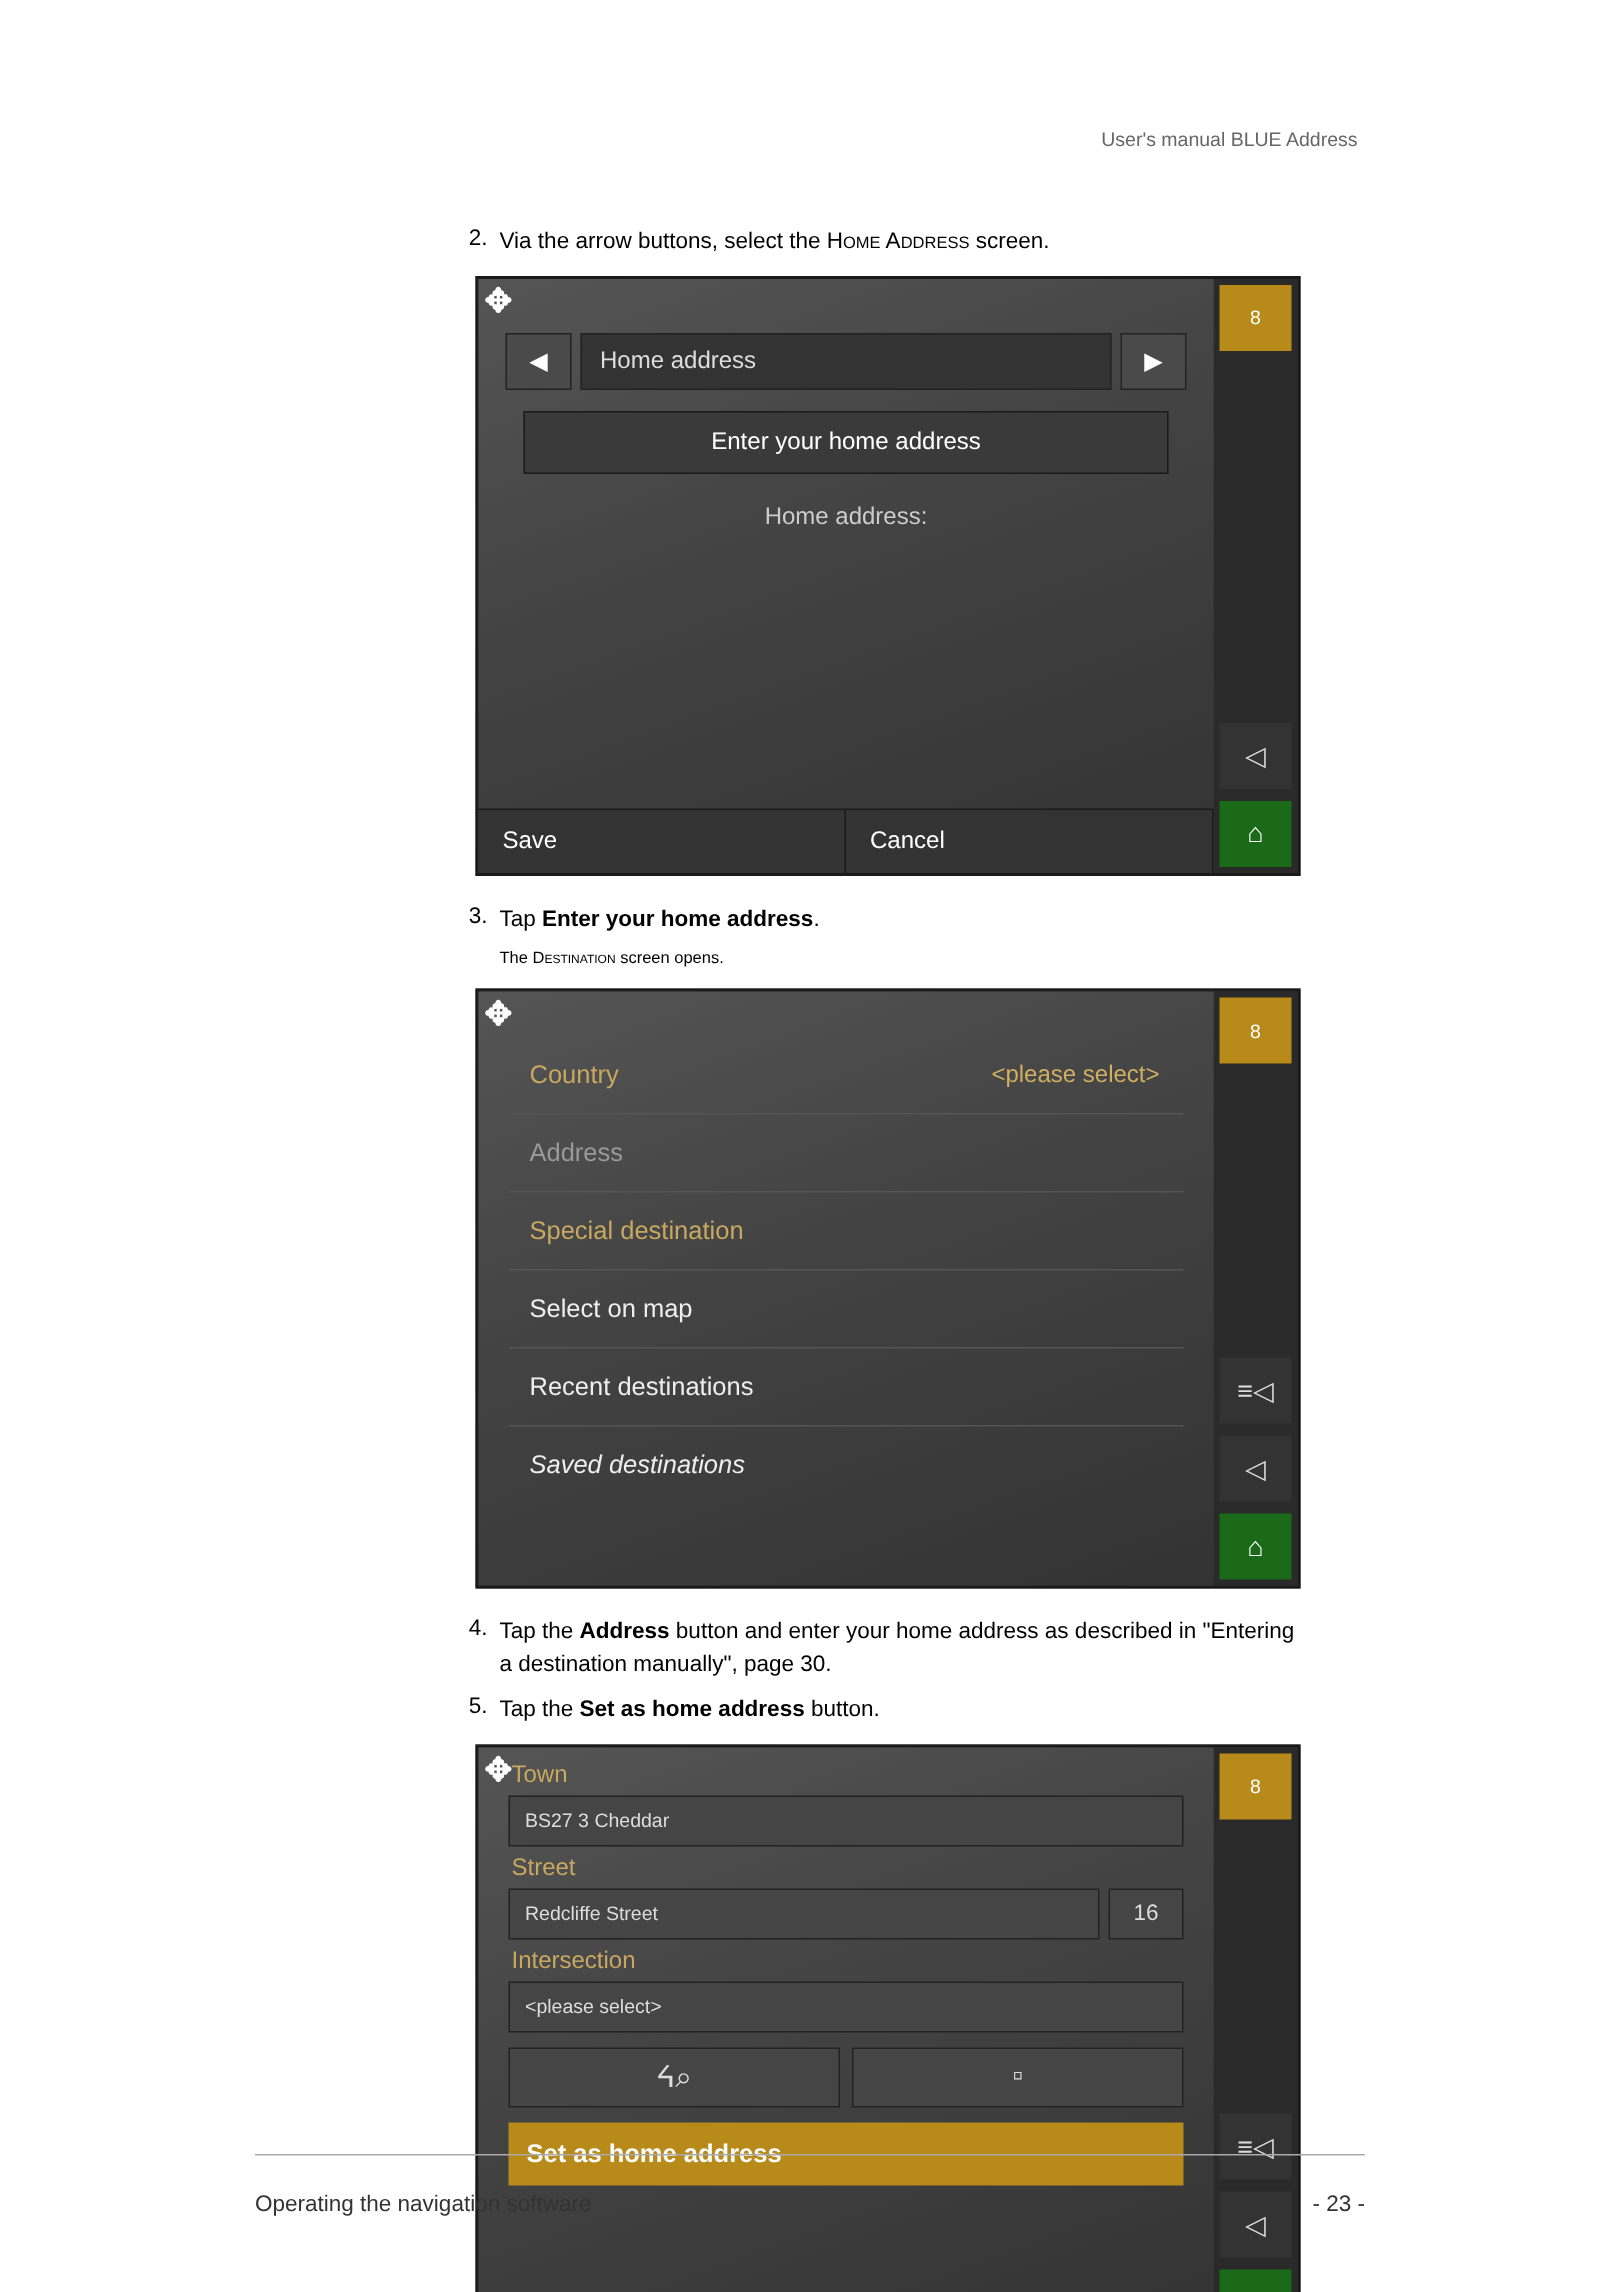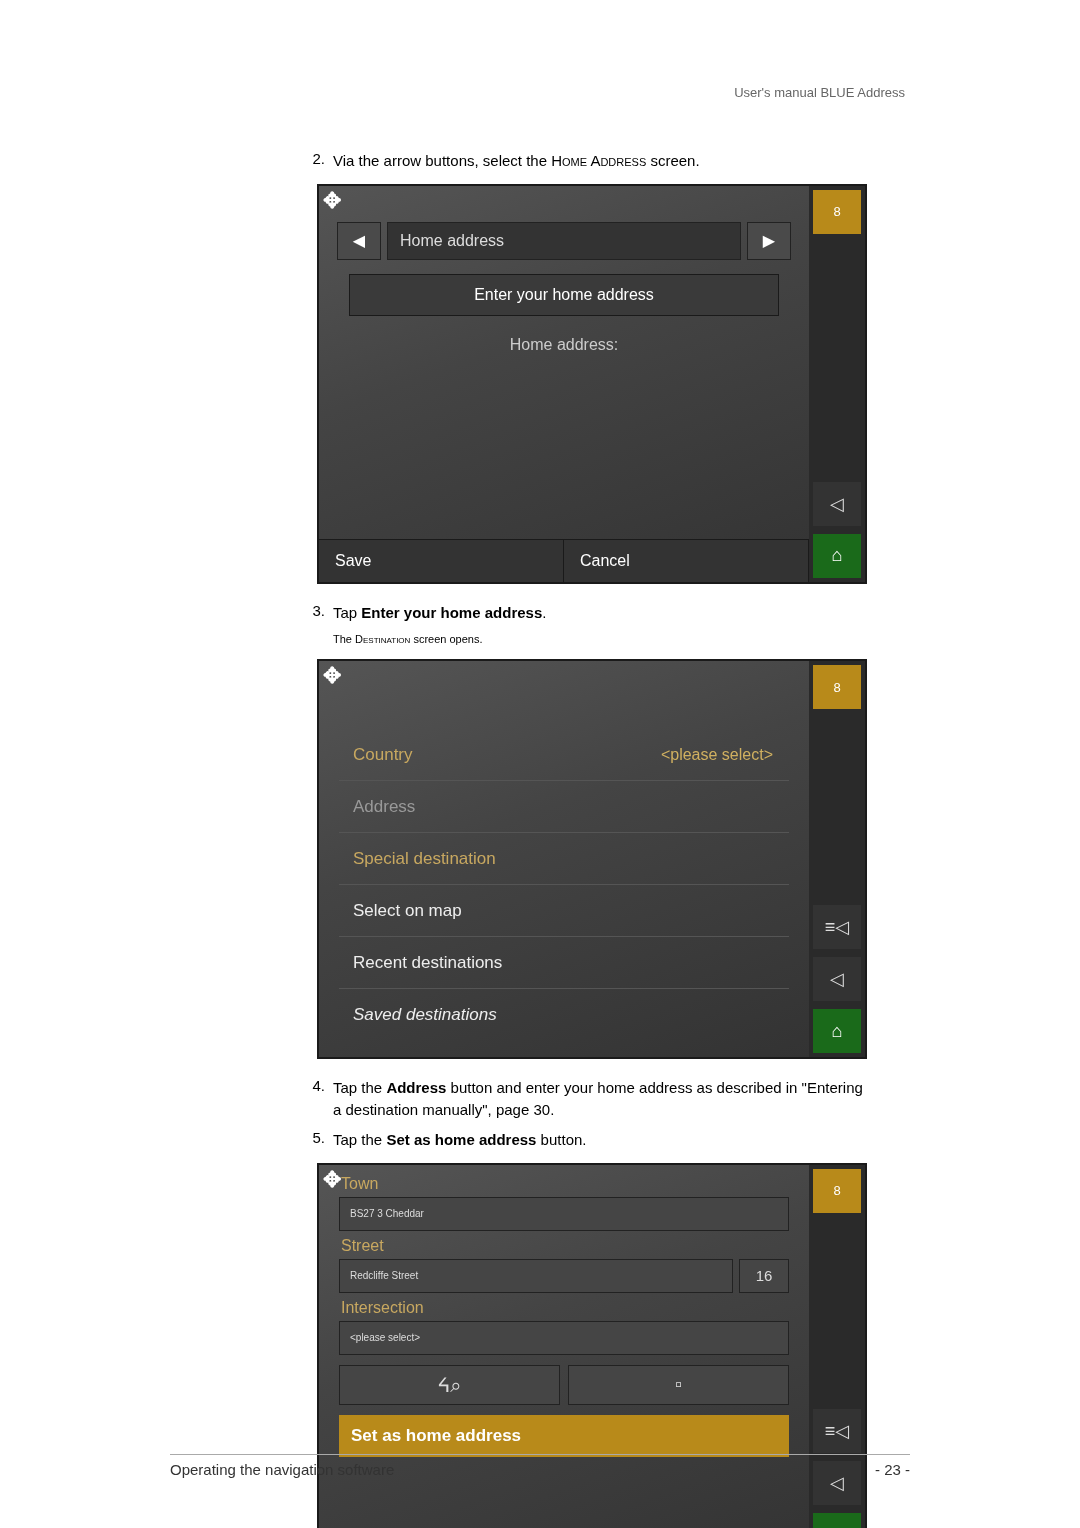--- a/index.html
+++ b/index.html
@@ -105,33 +105,33 @@
   .list-item.dim { color:#999; }
   .list-item.white { color:#eee; }
   .list-item .val { margin-left:auto; padding-right:16px; color:#d0b060; font-size:16px; }
 
   
   .field { margin: 0 14px 2px 14px; }
   .field-label { color:#c8a860; font-size:16px; padding: 4px 2px; }
   .field-val-row { display:flex; gap:6px; }
   .field-val {
     flex:1; height:34px; background:#454545; border:1px solid #222;
-    display:flex; align-items:center; padding-left:10px; color:#ddd; font-size:10px;
+    display:flex; align-items:center; padding-left:10px; color:#ddd; font-size:13px;
   }
   .field-num { width:50px; height:34px; background:#454545; border:1px solid #222; display:flex;align-items:center;justify-content:center;color:#ddd;font-size:15px;}
   .icon-row { display:flex; margin:10px 14px 0 14px; gap:8px; }
   .icon-row .ib { flex:1; height:40px; background:#454545; border:1px solid #222; display:flex;align-items:center;justify-content:center;color:#ddd;font-size:20px;}
   .set-home {
     margin: 10px 14px 8px 14px; height:42px; background:#b88a1a;
     display:flex; align-items:center; padding-left:12px; color:#fff; font-size:17px; font-weight:bold;
   }
 
   .footer {
     position:absolute; bottom:50px; left:170px; right:170px;
-    border-top:1px solid #aaa; padding-top:6px;
+    border-top:1px solid #aaa; padding-top:24px;
     display:flex; justify-content:space-between; font-size:15px; color:#333;
   }
 </style>
 </head>
 <body>
 
 <div class="header-right">User's manual BLUE Address</div>
 
 <div class="content">
 
@@ -176,21 +176,21 @@
     </div>
   </div>
   <div class="sub-txt">
     <span>The </span><b class="smallcaps">Destination</b><span> screen opens.</span>
   </div>
 
   <div class="device" style="height:400px;">
     <div class="dev-row" style="height:100%;">
       <div class="dev-main">
         <div class="move-icon">✥</div>
-        <div class="dev-main-inner" style="padding-top:30px;margin-top:38px;">
+        <div class="dev-main-inner" style="padding-top:30px;">
           <div class="list-item">
             <span>Country</span>
             <span class="val">&lt;please select&gt;</span>
           </div>
           <div class="list-item dim">Address</div>
           <div class="list-item">Special destination</div>
           <div class="list-item white">Select on map</div>
           <div class="list-item white">Recent destinations</div>
           <div class="list-item white" style="border-bottom:none;font-style:italic;">Saved destinations</div>
         </div>

